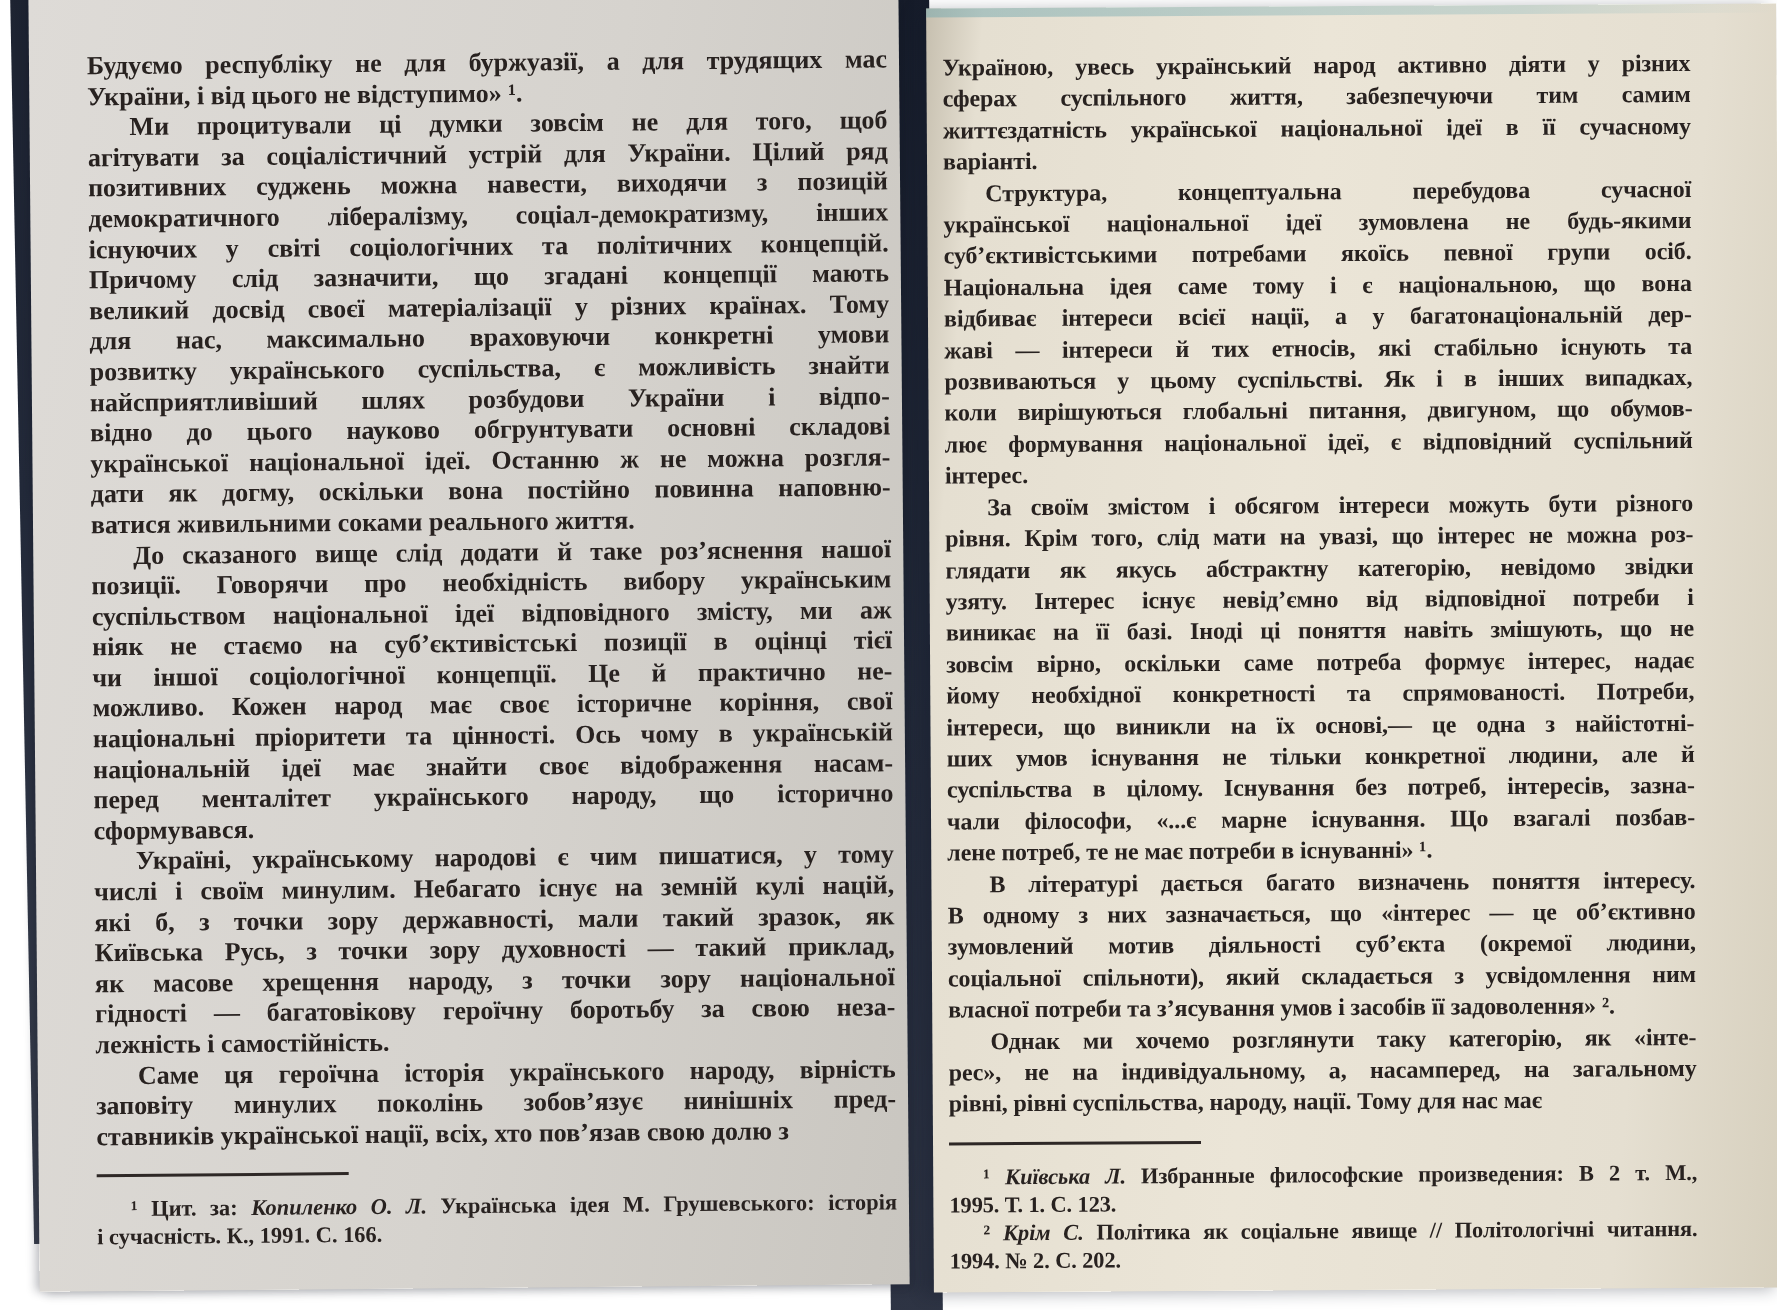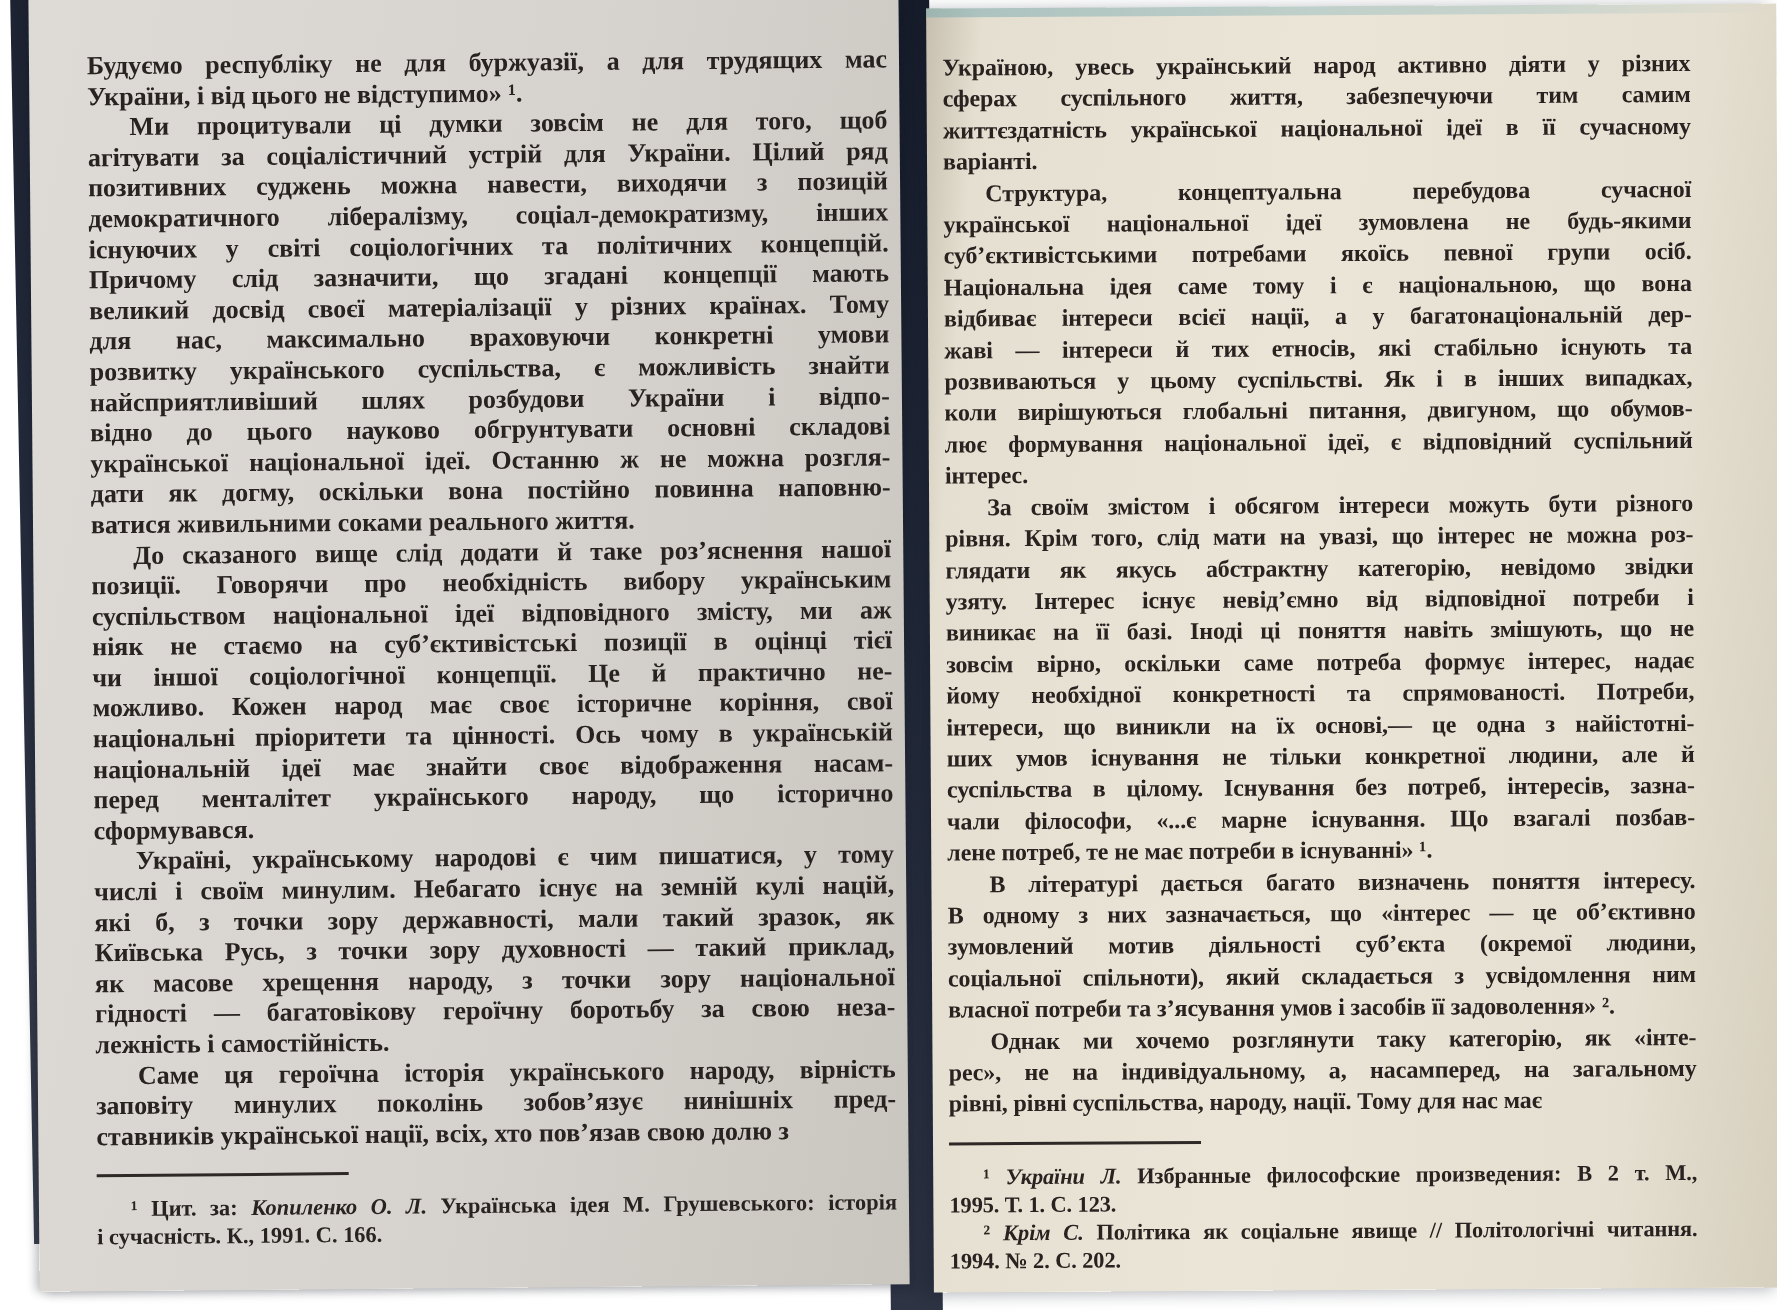--- a/index.html
+++ b/index.html
@@ -136,20 +136,20 @@
         <div class="line indent">В літературі дається багато визначень поняття інтересу.</div>
         <div class="line">В одному з них зазначається, що «інтерес — це об’єктивно</div>
         <div class="line">зумовлений мотив діяльності суб’єкта (окремої людини,</div>
         <div class="line">соціальної спільноти), який складається з усвідомлення ним</div>
         <div class="line last">власної потреби та з’ясування умов і засобів її задоволення» ².</div>
         <div class="line indent">Однак ми хочемо розглянути таку категорію, як «інте-</div>
         <div class="line">рес», не на індивідуальному, а, насамперед, на загальному</div>
         <div class="line last">рівні, рівні суспільства, народу, нації. Тому для нас має</div>
         <div class="footnote-rule"></div>
         <div class="footnotes">
-          <div class="line indent">¹ <i>України Л.</i> Избранные философские произведения: В 2 т. М.,</div>
+          <div class="line indent">¹ <i>Київська Л.</i> Избранные философские произведения: В 2 т. М.,</div>
           <div class="line last">1995. Т. 1. С. 123.</div>
           <div class="line indent">² <i>Крім С.</i> Політика як соціальне явище // Політологічні читання.</div>
           <div class="line last">1994. № 2. С. 202.</div>
         </div>
       </div>
   </div>
 </div>
 
 </body></html>

